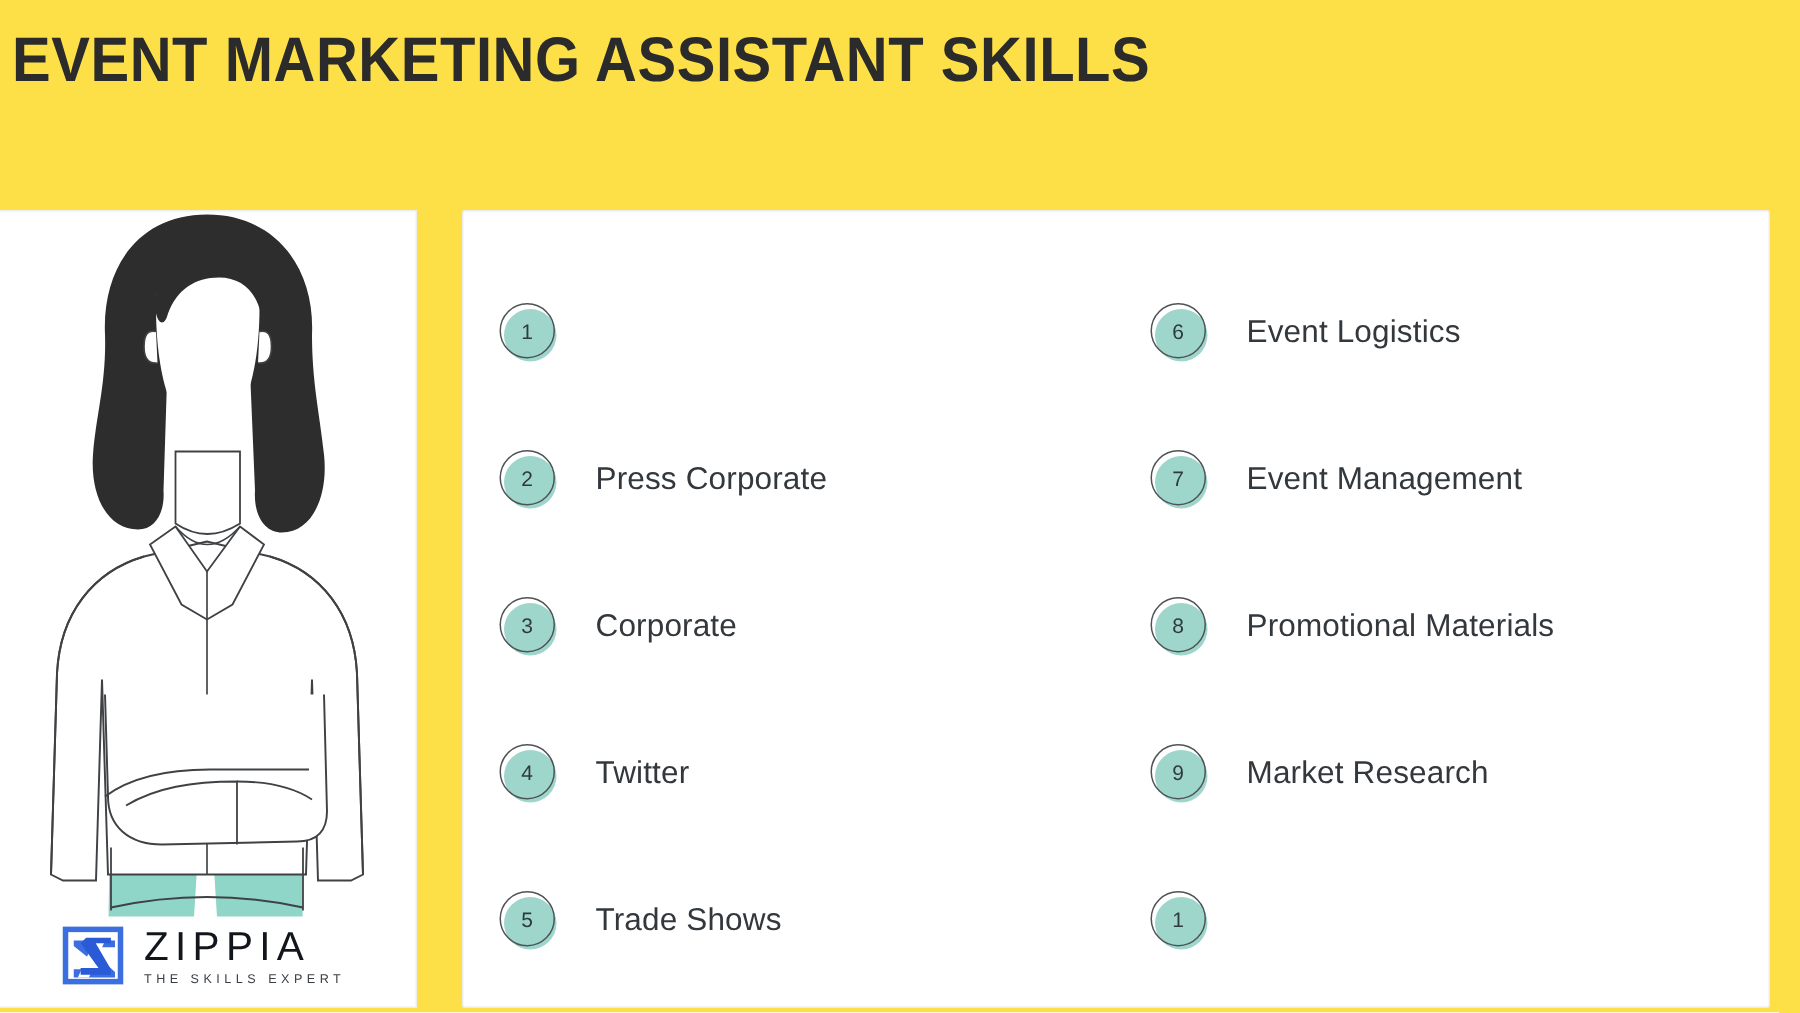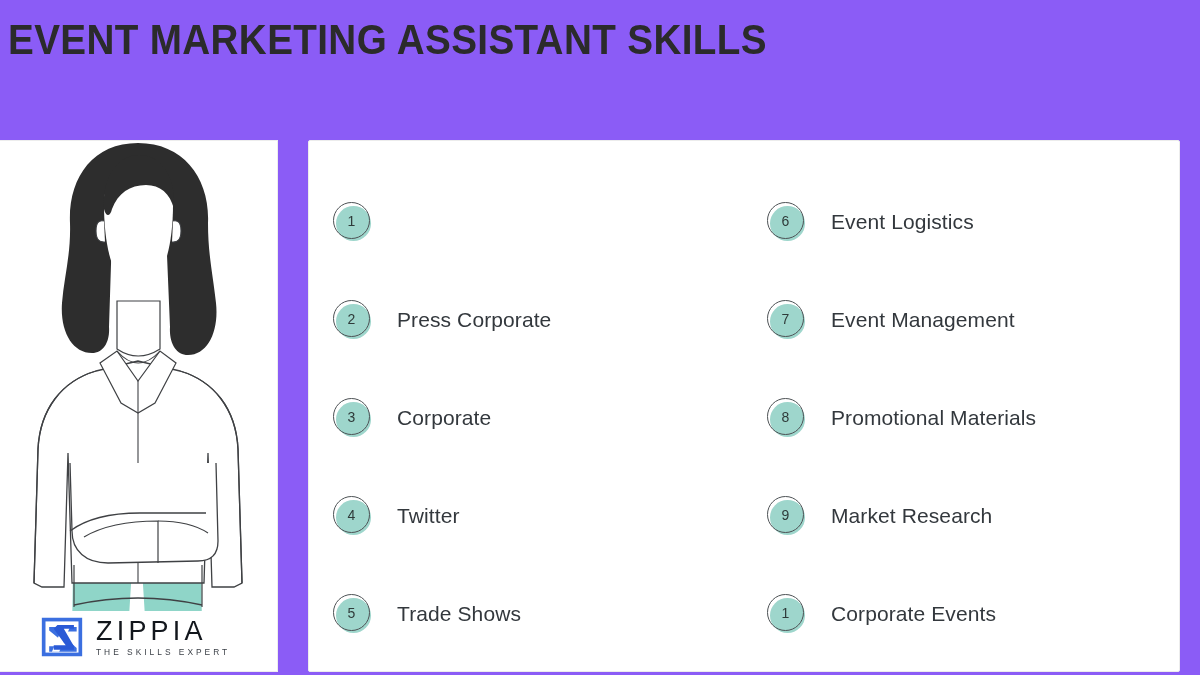--- a/index.html
+++ b/index.html
@@ -10,21 +10,21 @@
     height: 675px;
     background: #ffffff;
     font-family: "Liberation Sans", "DejaVu Sans", sans-serif;
     overflow: hidden;
   }
 
   .infographic {
     position: relative;
     width: 1200px;
     height: 675px;
-    background: #8b5cf6;
+    background: #fde047;
   }
 
   
   .title {
     position: absolute;
     left: 8px;
     top: 14px;
     font-size: 42px;
     line-height: 52px;
     font-weight: 700;
@@ -324,21 +324,20 @@
           </span>
           <span class="skill-label">Market Research</span>
         </div>
 
         <div class="skill-item">
           <span class="badge">
             <span class="fill"></span>
             <span class="ring"></span>
             <span class="num">1</span>
           </span>
-          <span class="skill-label">Corporate Events</span>
         </div>
 
       </div>
 
     </div>
   </div>
 
 </div>
 
 </body></html>

